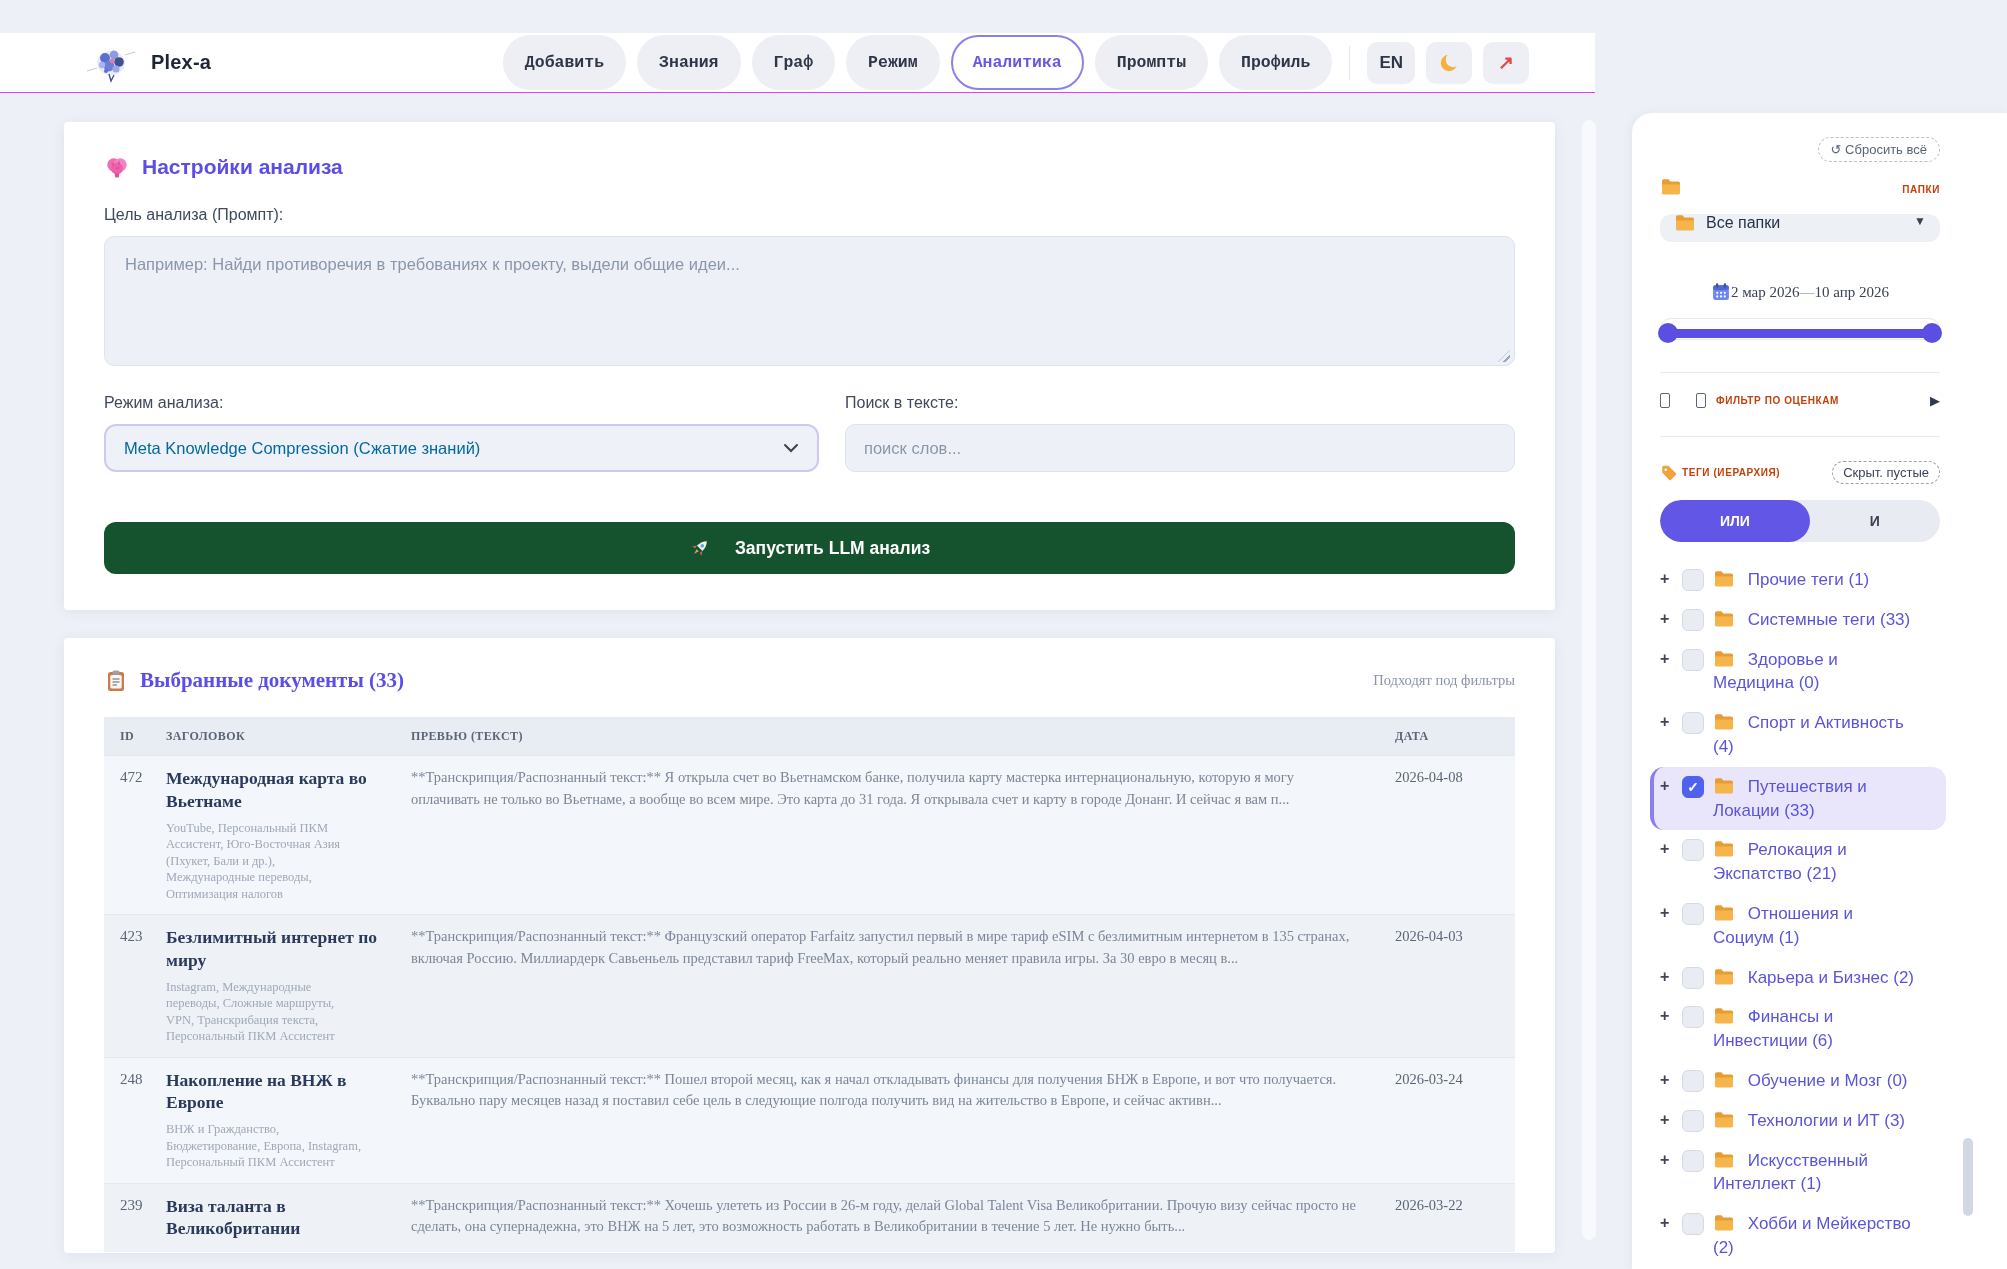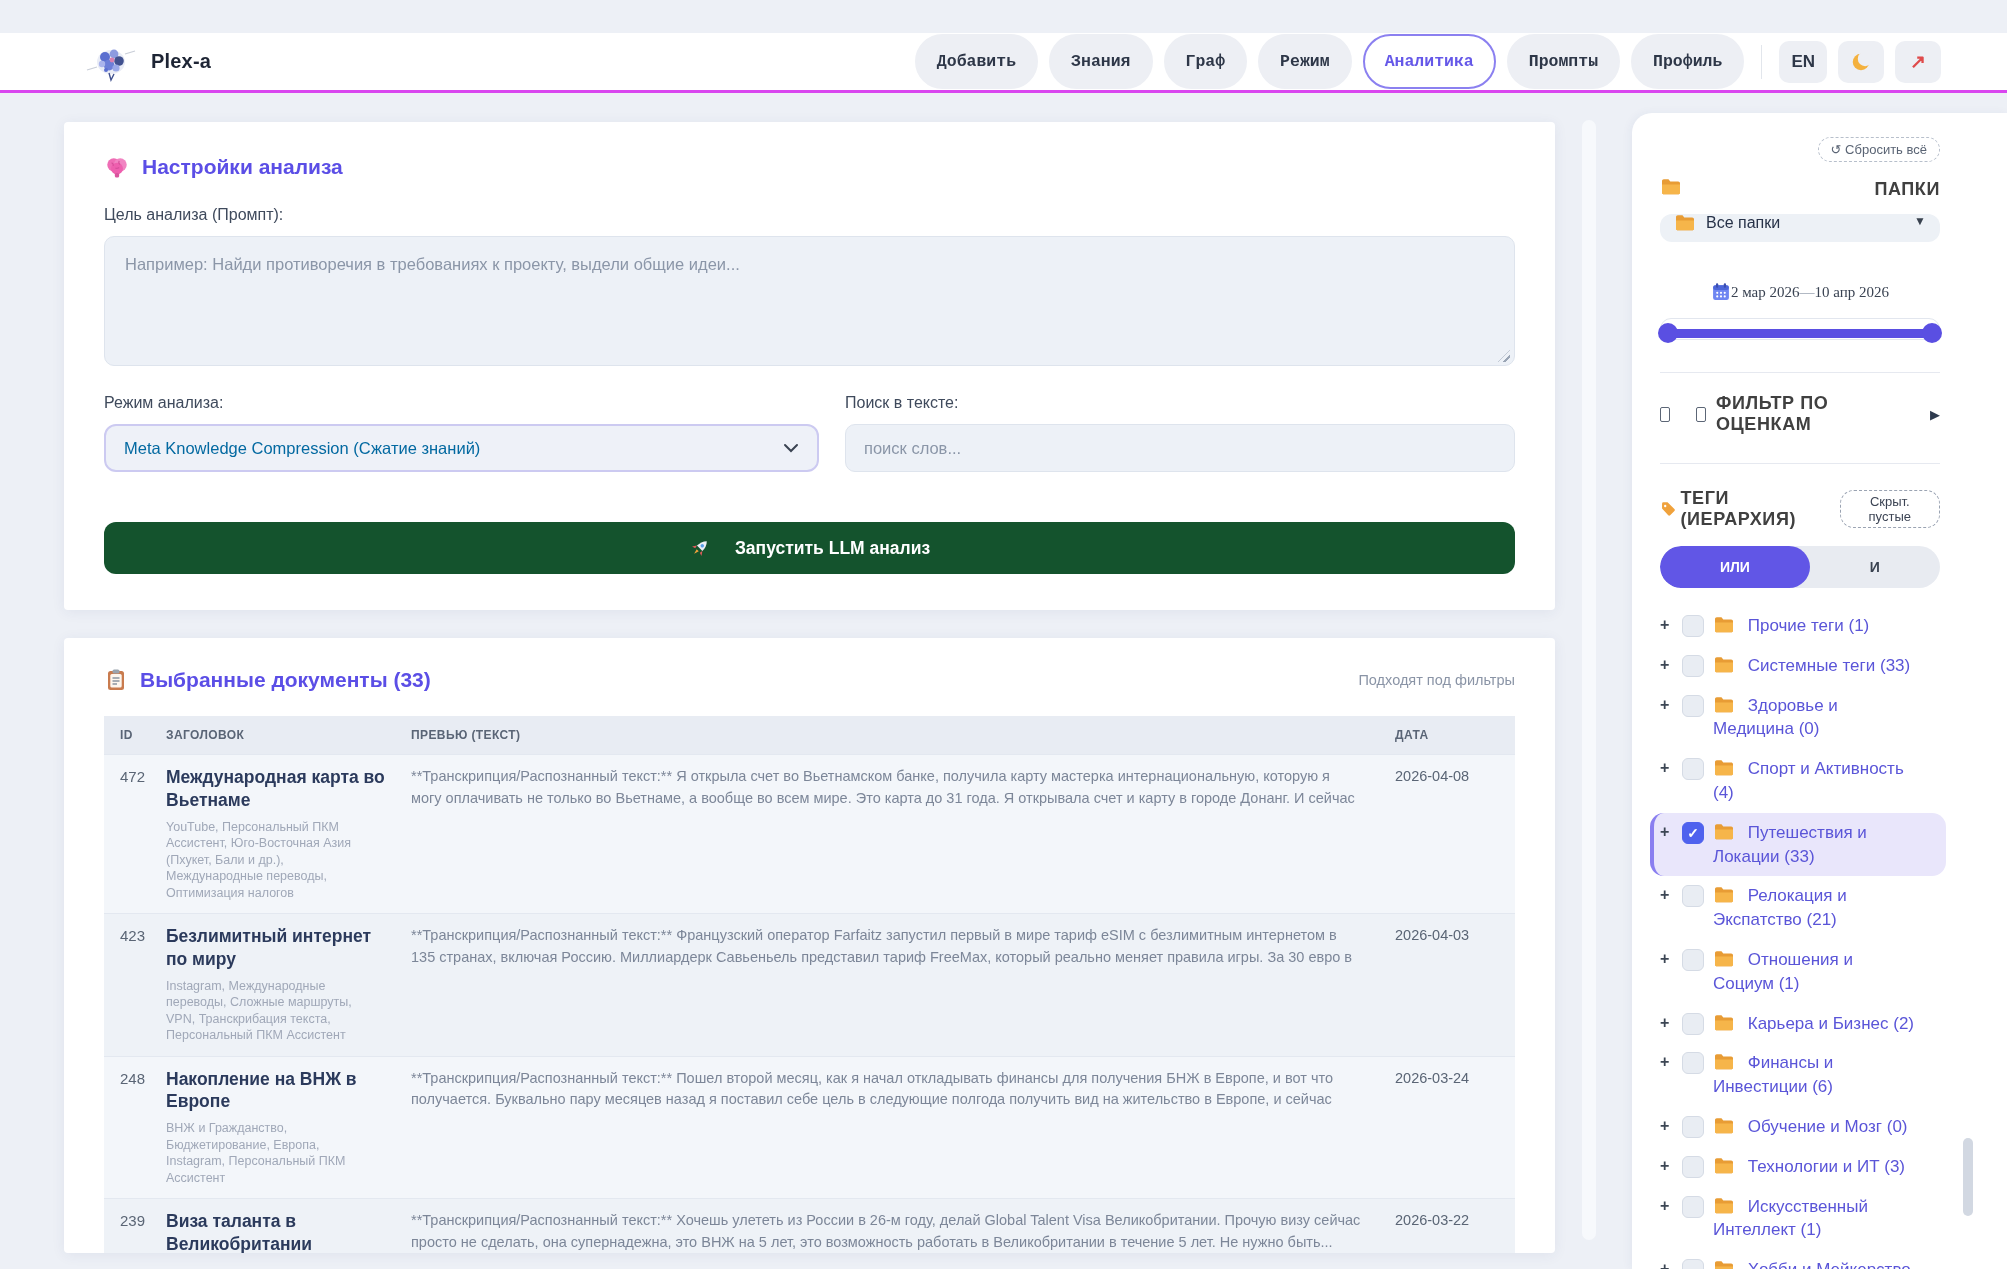--- a/index.html
+++ b/index.html
@@ -6,22 +6,22 @@
   html,body { width:2007px; height:1269px; }
   body {
     position:relative; overflow:hidden;
     background:#edf0f6;
     font-family:"Liberation Sans", sans-serif;
     color:#2b3240;
   }
 
   
   .topbar {
-    position:absolute; left:0; top:33px; width:2007px; height:60px;
-    background:#ffffff; border-bottom:3px solid #d946ef;
+    position:absolute; left:0; top:33px; width:1595px; height:60px;
+    background:#ffffff; border-bottom:1px solid #d946ef;
     display:flex; align-items:center;
   }
   .brand { margin-left:85px; display:flex; align-items:center; gap:14px; }
   .brand-title { font-size:20px; font-weight:bold; color:#1e2535; letter-spacing:.2px; }
   .nav { margin-left:auto; margin-right:66px; display:flex; align-items:center; gap:11px; }
   .pill {
     background:#edeff4; border:2px solid #edeff4; border-radius:999px;
     padding:16px 20px; font-size:16.5px; font-weight:600; color:#2e3748;
     font-family:Liberation Mono, monospace; cursor:pointer; white-space:nowrap;
   }
@@ -68,21 +68,21 @@
     padding:0 18px; font-size:16.5px; color:#2b3240; outline:none;
     font-family:"Liberation Sans", sans-serif;
   }
   .run-btn {
     margin-top:50px; width:100%; height:52px; background:#14532d; border:none; border-radius:12px;
     color:#fff; font-size:17.5px; font-weight:bold; cursor:pointer;
     display:flex; align-items:center; justify-content:center; gap:24px;
     font-family:"Liberation Sans", sans-serif;
   }
 
-  .card2 { padding:30px 40px 0; height:615px; overflow:hidden; }
+  .card2 { padding:30px 40px 0; height:615px; overflow:hidden;font-family:Liberation Serif, serif; }
   .card2-head { display:flex; align-items:center; justify-content:space-between; }
   .filters-note { font-size:14.5px; color:#8a94a6; }
   .table { margin-top:24px; }
   .thead {
     display:flex; align-items:center; background:#e8ecf3; height:38px;
     font-size:12px; font-weight:bold; color:#5a6576; letter-spacing:.4px;
   }
   .c-id { width:62px; padding-left:16px; flex:none; }
   .c-title { width:245px; padding-right:24px; flex:none; }
   .c-prev { flex:1; padding-right:34px; }
@@ -107,21 +107,21 @@
   }
   .side-inner { padding:24px 0 0 28px; width:308px; }
   .w { width:280px; }
   .reset-row { display:flex; justify-content:flex-end; }
   .reset-btn {
     border:1.5px dashed #b7bfcb; background:transparent; border-radius:14px;
     color:#5a6474; font-size:13px; padding:4px 12px; cursor:pointer;
     font-family:"Liberation Sans", sans-serif;
   }
   .section-row { display:flex; align-items:center; justify-content:space-between; margin-top:16px; }
-  .side-heading { font-size:18px; font-weight:bold; color:#404040; letter-spacing:.6px; }
+  .side-heading { font-size:10px; font-weight:bold; color:#c2410c; letter-spacing:.6px; }
   .folders-select {
     margin-top:14px; height:28px; background:#edf1f6; border-radius:12px;
     display:flex; align-items:flex-start; gap:10px; padding:0 14px;
     font-size:16px; color:#273248; cursor:pointer;
   }
   .caret-down { margin-left:auto; font-size:12px; color:#39424f; }
   .date-row { margin-top:40px; display:flex; align-items:center; justify-content:center; font-size:15px; color:#3a4352;font-family:Liberation Serif, serif; }
   .date-dash { color:#9aa3b1; }
   .slider { margin-top:16px; position:relative; height:26px; }
   .slider-track { position:absolute; inset:0 0 auto 0; height:22px; background:#fff; border:1px solid #e2e6ee; border-radius:12px; }

